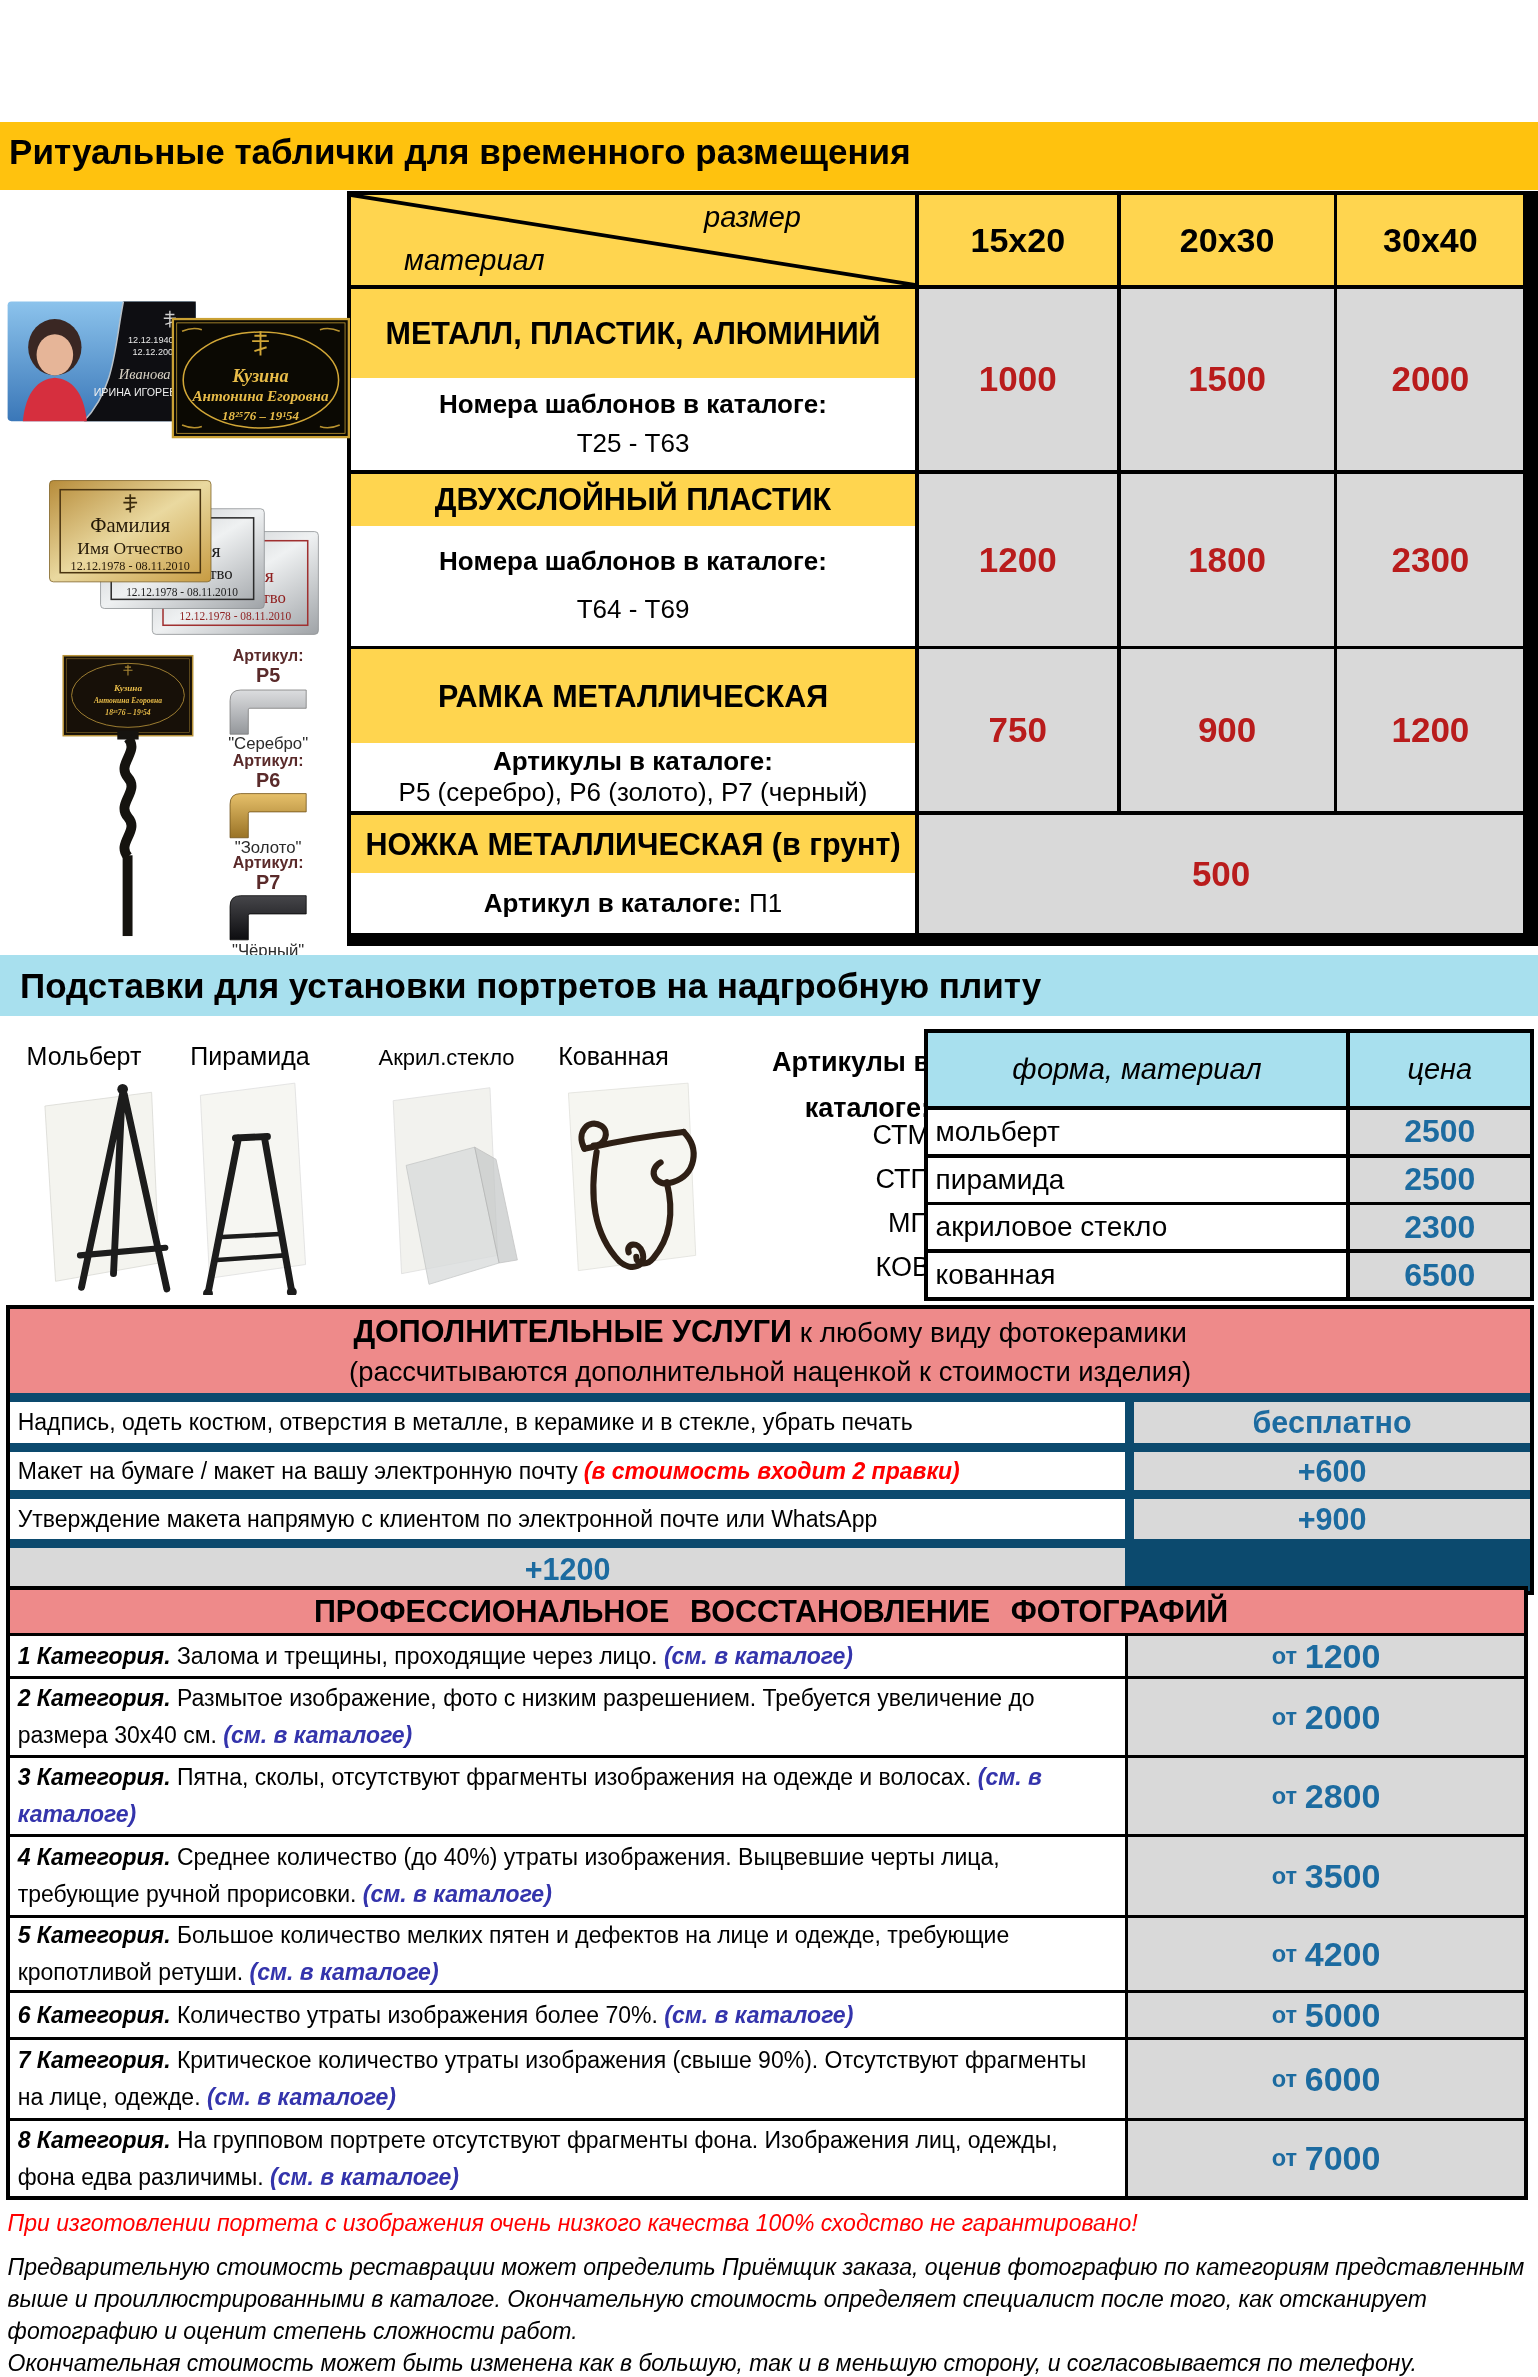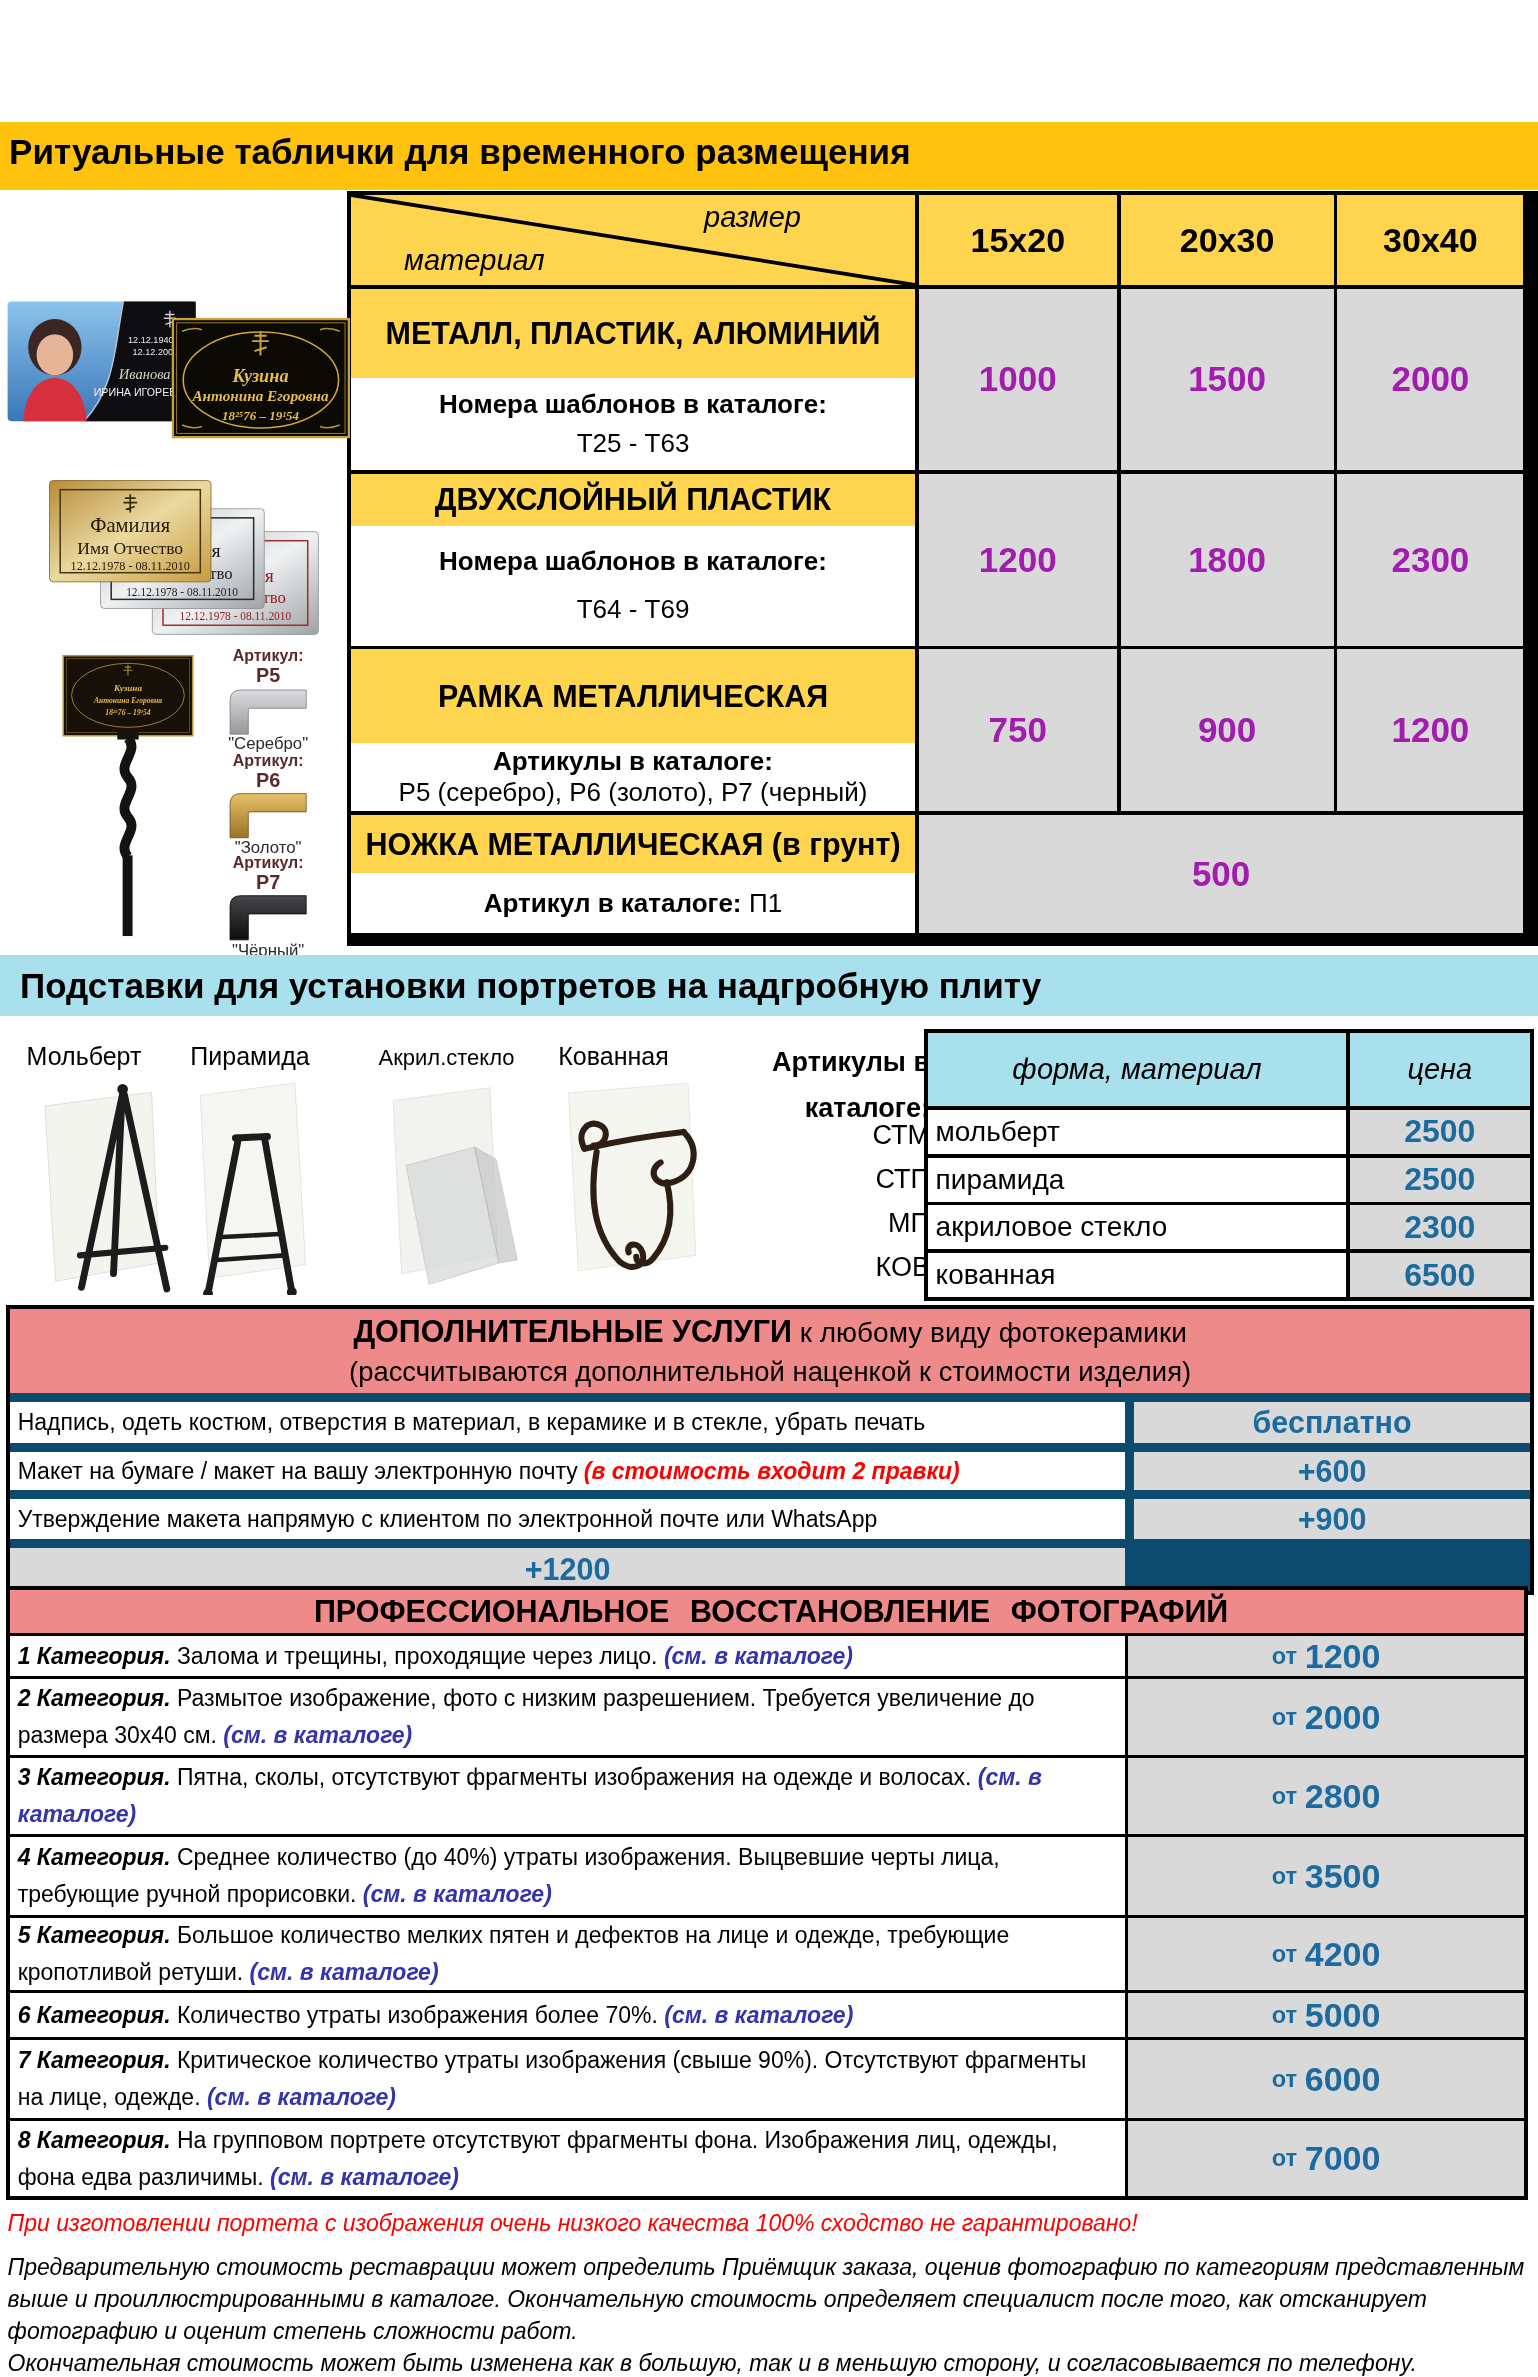--- a/index.html
+++ b/index.html
@@ -23,21 +23,21 @@
   .corner-cell svg{position:absolute;left:0;top:0;}
   .corner-top{position:absolute;right:114px;top:6.1px;font-style:italic;font-size:29px;}
   .corner-bottom{position:absolute;left:53px;bottom:7.6px;font-style:italic;font-size:29px;}
   .mat-cell{display:flex;flex-direction:column;}
   .mname{background:#FFD54F;display:flex;align-items:center;justify-content:center;
          font-weight:bold;font-size:30.5px;text-align:center;}
   .msub{flex:1;display:flex;flex-direction:column;align-items:center;justify-content:space-evenly;
         background:#fff;font-size:26px;padding:3px 0;}
   .msub .lbl{font-weight:bold;}
   .price-cell{display:flex;align-items:center;justify-content:center;background:#D9D9D9 !important;
-              color:#a21caf;font-weight:bold;font-size:35px;}
+              color:#b91c1c;font-weight:bold;font-size:35px;}
   .span3{grid-column:2/5;}
   .h1a .mname{height:89px;} .h2a .mname{height:52px;} .h3a .mname{height:105px;} .h4a .mname{height:58px;}
   .inline-sub{flex-direction:row;gap:7.6px;align-items:center;justify-content:center;}
 
   
   #left-art{position:absolute;left:0;top:288px;}
   #stands-art{position:absolute;left:7.6px;top:1074px;}
   text{font-family:"Liberation Serif","DejaVu Serif",serif;}
   .gold-t{fill:#E8BC49;font-style:italic;font-weight:bold;}
   .sans-t{font-family:"Liberation Sans","DejaVu Sans",sans-serif;}
@@ -341,21 +341,21 @@
   </div>
 
   <div id="services">
     <div class="pink-hdr">
       <div class="svc-t1">
         <b>ДОПОЛНИТЕЛЬНЫЕ УСЛУГИ</b><span> к любому виду фотокерамики</span>
       </div>
       <div class="svc-t2">(рассчитываются дополнительной наценкой к стоимости изделия)</div>
     </div>
     <div class="svc-text">
-        <span>Надпись, одеть костюм, отверстия в материал, в керамике и в стекле, убрать печать</span>
+        <span>Надпись, одеть костюм, отверстия в металле, в керамике и в стекле, убрать печать</span>
       </div>
     <div class="svc-price">бесплатно</div>
     <div class="svc-text">
         <span>Макет на бумаге / макет на вашу электронную почту</span>
         <span class="svc-note">(в стоимость входит 2 правки)</span>
       </div>
     <div class="svc-price">+600</div>
     <div class="svc-text">
         <span>Утверждение макета напрямую с клиентом по электронной почте или WhatsApp</span>
       </div>

